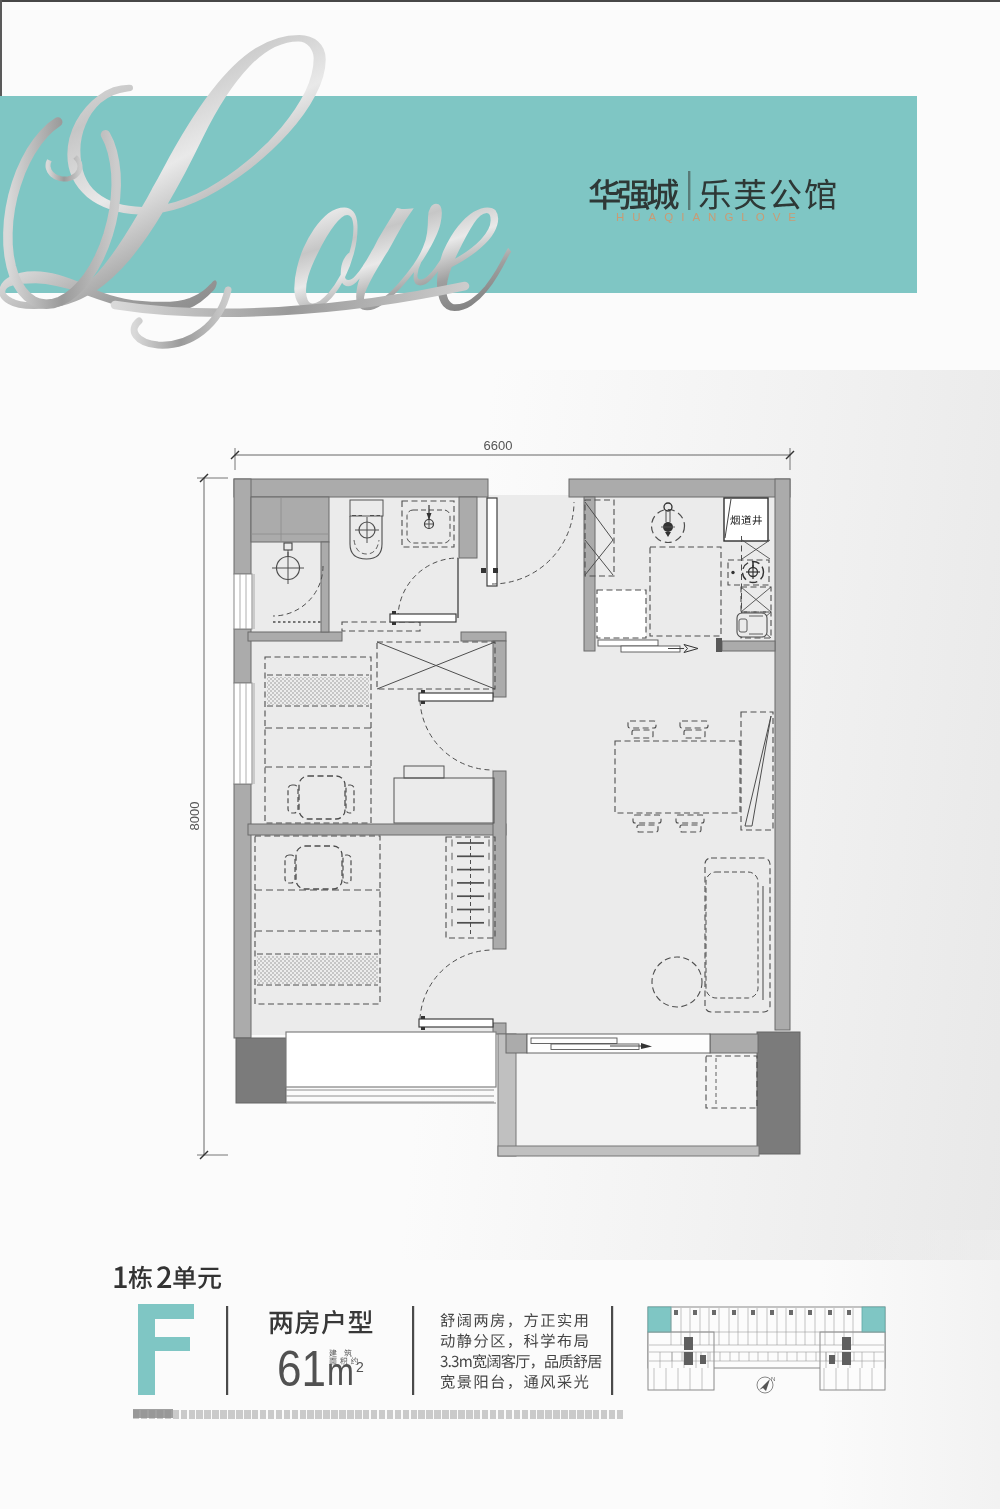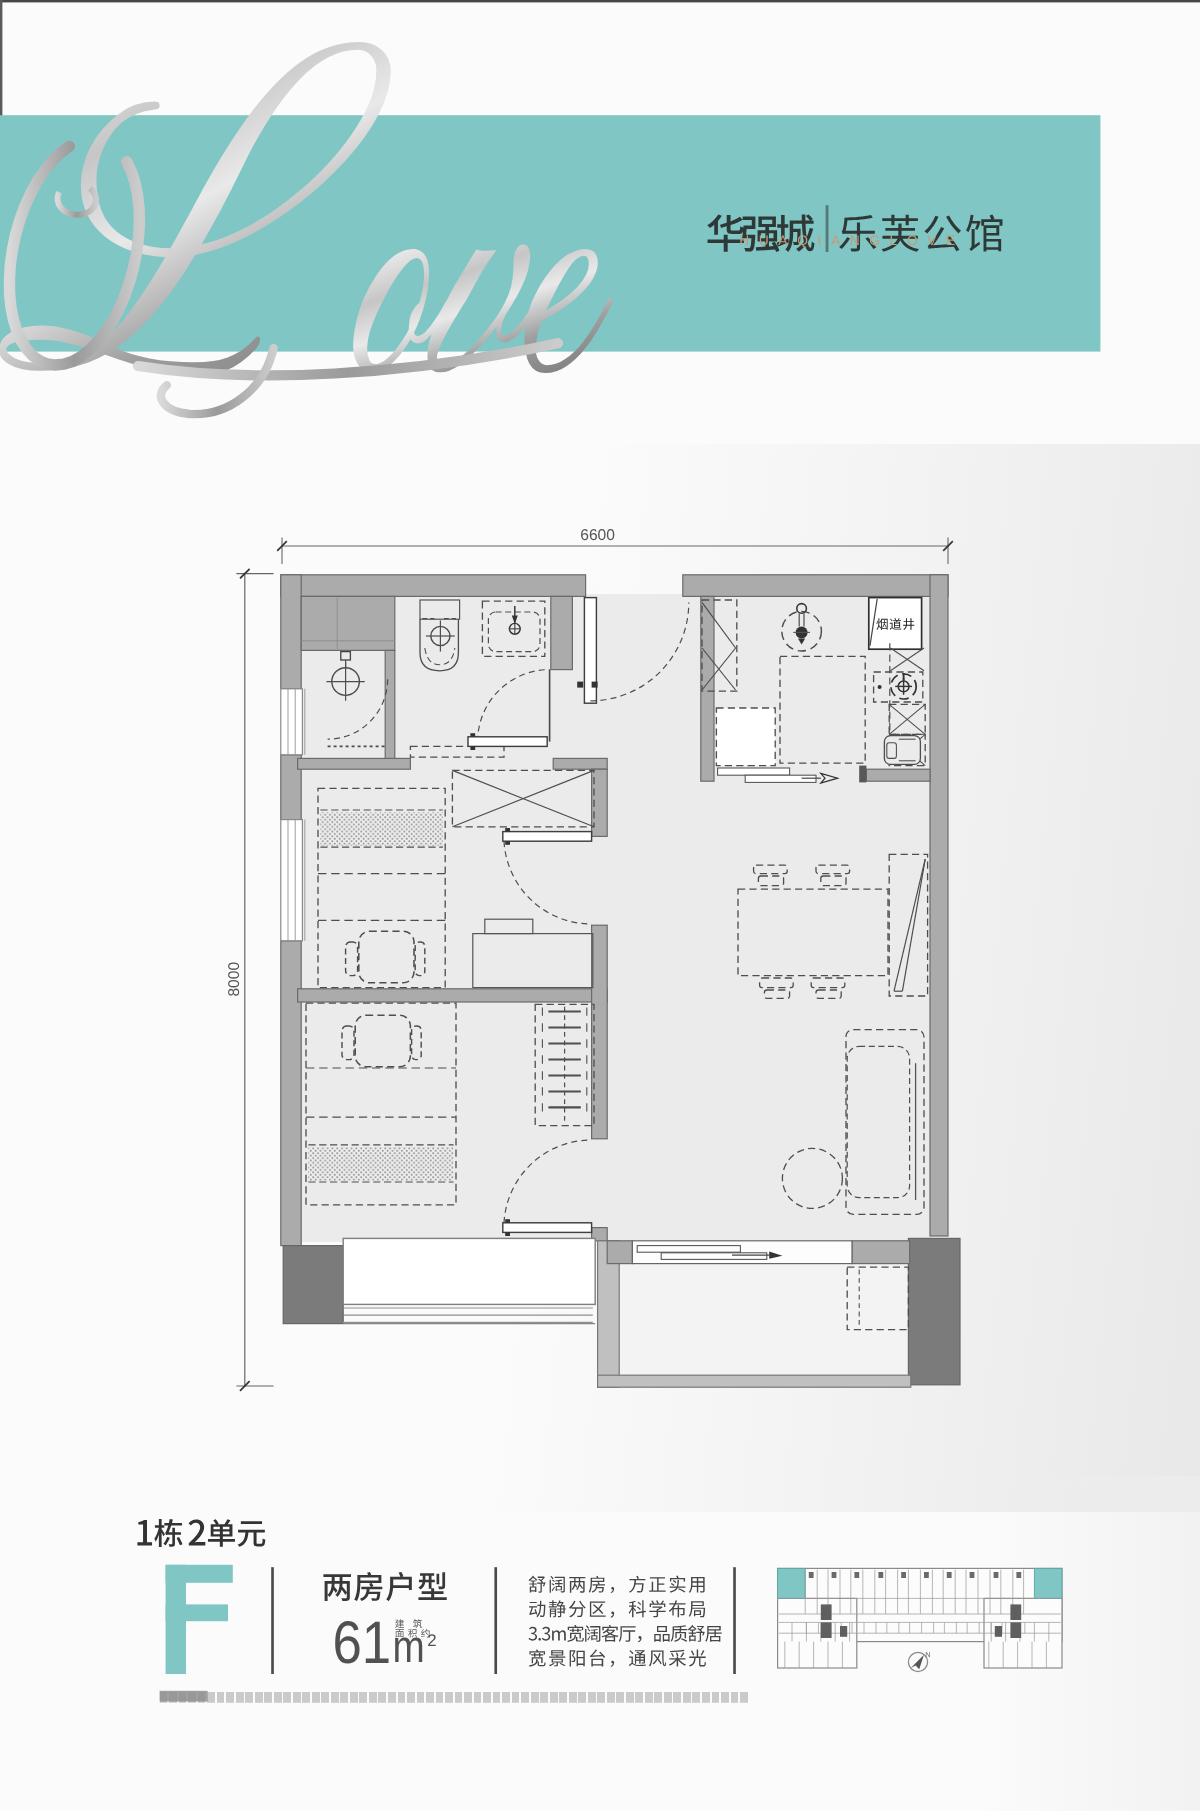--- a/index.html
+++ b/index.html
@@ -48,21 +48,21 @@
 </svg>
 
 <svg width="1000" height="1509" viewBox="0 0 1000 1509">
 <g fill="#2e3836">
 <path d="M605.6 179.2V185.7C603.7 186.3 601.8 186.9 599.9 187.4C600.3 188.1 600.8 189.2 601 189.9C602.5 189.5 604.1 189.1 605.6 188.6V190.8C605.6 194 606.6 194.9 610.1 194.9C610.8 194.9 614.8 194.9 615.6 194.9C618.5 194.9 619.4 193.7 619.7 189.7C618.9 189.5 617.6 189 616.9 188.5C616.7 191.6 616.5 192.1 615.3 192.1C614.4 192.1 611.2 192.1 610.5 192.1C609 192.1 608.8 191.9 608.8 190.8V187.6C612.6 186.3 616.1 184.9 618.9 183.1L616.5 180.7C614.5 182 611.8 183.4 608.8 184.6V179.2ZM598.6 178.7C596.4 182.2 592.9 185.6 589.3 187.8C590 188.3 591.1 189.5 591.6 190.1C592.8 189.3 594 188.4 595.2 187.3V195.7H598.3V184.1C599.5 182.7 600.6 181.2 601.5 179.7ZM589.6 199.5V202.6H603.1V209.8H606.4V202.6H619.9V199.5H606.4V195.7H603.1V199.5Z M634.9 183.1H643.6V186.6H634.9ZM632 180.5V189.2H637.8V191.9H631.3V201.2H637.8V205.5L629.8 206L630.2 209C634.4 208.8 640.3 208.3 645.9 207.9C646.3 208.7 646.6 209.4 646.7 210.1L649.5 208.9C648.9 206.9 647.2 203.8 645.6 201.5L643 202.5C643.5 203.3 644.1 204.2 644.6 205.1L640.8 205.4V201.2H647.6V191.9H640.8V189.2H646.6V180.5ZM634.1 194.4H637.8V198.6H634.1ZM640.8 194.4H644.6V198.6H640.8ZM619.6 187.9C619.4 191.3 618.9 195.7 618.4 198.5H626.2C625.9 203.8 625.5 205.9 624.9 206.5C624.6 206.8 624.2 206.8 623.7 206.8C623.1 206.8 621.7 206.8 620.2 206.7C620.8 207.5 621.1 208.7 621.2 209.6C622.7 209.7 624.3 209.7 625.1 209.6C626.1 209.5 626.8 209.2 627.5 208.5C628.5 207.4 629 204.4 629.4 196.9C629.4 196.5 629.5 195.6 629.5 195.6H621.7C621.9 194.1 622.1 192.4 622.2 190.8H629.5V180.5H618.9V183.3H626.5V187.9Z M674.8 190.1C674.1 192.9 673.3 195.4 672.2 197.7C671.7 194.5 671.4 190.7 671.3 186.5H678V183.7H675.7L677.4 182.6C676.7 181.5 675 179.9 673.7 178.8L671.5 180.1C672.7 181.1 674 182.5 674.8 183.7H671.2C671.1 182 671.1 180.4 671.2 178.7H668.1L668.2 183.7H658.1V194.4C658.1 196.6 658 199.2 657.4 201.7L656.9 199L653.9 200V189.7H656.9V186.8H653.9V179.1H650.9V186.8H647.7V189.7H650.9V201.1C649.5 201.6 648.2 202 647.2 202.3L648.2 205.5C650.9 204.4 654.2 203.1 657.4 201.8C656.9 204 656 206.2 654.4 208C655.1 208.3 656.3 209.3 656.8 209.9C660.4 205.8 661 199.2 661 194.4V193.3H664.5C664.4 198.9 664.3 200.9 664 201.4C663.8 201.7 663.5 201.7 663.2 201.7C662.8 201.7 661.8 201.7 660.8 201.6C661.2 202.3 661.5 203.4 661.5 204.3C662.7 204.3 663.9 204.3 664.5 204.2C665.3 204.1 665.8 203.9 666.3 203.2C666.9 202.3 667.1 199.4 667.2 191.8C667.2 191.5 667.2 190.7 667.2 190.7H661V186.5H668.3C668.5 192.2 669 197.5 669.9 201.5C668.1 204 666 206 663.4 207.6C664.1 208.1 665.2 209.2 665.6 209.8C667.6 208.4 669.3 206.8 670.9 205C671.9 207.8 673.2 209.4 675 209.4C677.4 209.4 678.3 207.9 678.7 202.8C678 202.5 677 201.8 676.4 201.2C676.3 204.9 676 206.5 675.4 206.5C674.5 206.5 673.7 204.9 673 202C675 198.8 676.6 195 677.7 190.6Z"></path>
 <rect x="688" y="171" width="2.4" height="39" fill="#587a77"></rect>
 <path d="M705.9 197.7C704.3 200.7 701.7 203.9 699.3 205.9C699.9 206.3 700.9 207.1 701.4 207.6C703.7 205.3 706.5 201.7 708.4 198.5ZM721.2 198.7C723.6 201.4 726.5 205.2 727.8 207.5L730.2 206.3C728.8 204 725.8 200.4 723.4 197.7ZM702.3 195.2C702.7 194.9 704 194.8 706.3 194.8H714.1V206.4C714.1 206.9 713.9 207.1 713.3 207.1C712.8 207.1 710.8 207.2 708.7 207.1C709 207.8 709.4 208.9 709.6 209.6C712.4 209.6 714.1 209.6 715.3 209.1C716.3 208.7 716.7 208 716.7 206.4V194.8H729L729 192.3H716.7V185.5H714.1V192.3H704.7C705.3 189.7 705.9 186.6 706.2 183.6C713.5 183.4 722 182.8 727.3 181.4L725.9 179.2C720.7 180.6 711.3 181.2 703.7 181.4C703.7 185.3 702.8 189.6 702.5 190.7C702.2 191.9 701.9 192.7 701.5 192.9C701.8 193.5 702.2 194.7 702.3 195.2Z M748.6 186.3V190H737.8V192.3H748.6V194.2C748.6 194.9 748.6 195.7 748.5 196.5H735.4V198.9H747.9C746.6 202.2 743.2 205.4 734.6 207.7C735.2 208.2 735.9 209.2 736.2 209.8C744.9 207.3 748.6 203.9 750.2 200.2C753 205.3 757.6 208.4 764.1 209.8C764.5 209.1 765.2 208 765.8 207.4C759.2 206.4 754.6 203.5 752.1 198.9H764.9V196.5H751.1C751.2 195.7 751.3 194.9 751.3 194.2V192.3H762.5V190H751.3V186.3ZM754.7 178.9V181.8H745.4V178.9H742.8V181.8H735.2V184.2H742.8V187.7H745.4V184.2H754.7V187.7H757.3V184.2H764.9V181.8H757.3V178.9Z M779.5 179.8C777.5 184.9 774.1 189.7 770.3 192.7C771 193.1 772.1 194 772.6 194.5C776.3 191.2 779.9 186.1 782.1 180.6ZM790.9 179.6 788.4 180.6C791 185.6 795.3 191.3 798.8 194.5C799.3 193.8 800.2 192.8 800.9 192.3C797.4 189.5 793.1 184.2 790.9 179.6ZM774 207.5C775.3 207 777.1 206.9 794.8 205.7C795.7 207.1 796.4 208.4 797 209.4L799.5 208.1C797.8 205.1 794.4 200.3 791.4 196.7L789.1 197.8C790.4 199.5 791.8 201.4 793.2 203.3L777.5 204.3C780.9 200.4 784.1 195.3 786.9 190.2L784.2 189.1C781.5 194.6 777.4 200.5 776.1 202C774.8 203.6 773.9 204.6 773 204.8C773.4 205.6 773.9 206.9 774 207.5Z M824.6 179.5C825.2 180.5 825.7 181.8 826 182.7H817.7V188.2H819.6V209.6H822V208.1H831.9V209.4H834.3V199.1H822V196.3H832.7V187.8H820.1V185H832.9V188.2H835.4V182.7H827L828.7 182.2C828.4 181.2 827.7 179.8 826.9 178.7ZM822 206V201.2H831.9V206ZM822 189.9H830.3V194.2H822ZM808.9 178.9C808.2 183.9 807 188.7 805 191.9C805.6 192.3 806.6 193.1 807 193.5C808.1 191.6 809.1 189.1 809.8 186.3H814.2C813.7 188 813.1 189.6 812.5 190.8L814.6 191.5C815.5 189.7 816.5 186.9 817.2 184.5L815.5 184L815.1 184.1H810.4C810.7 182.5 811 180.9 811.3 179.4ZM809.3 209.4C809.8 208.7 810.7 208 816.7 203.6C816.5 203.1 816.2 202.1 816 201.5L812.2 204.2V190.9H809.7V204.1C809.7 205.8 808.5 207.1 807.8 207.6C808.3 208 809 208.8 809.3 209.4Z"></path>
 </g>
 </svg>
 
-<div class="abs" style="left:616px;top:195px;width:280px;font-size:11.5px;letter-spacing:8px;color:#c99b74;">HUAQIANGLOVE</div>
+<div class="abs" style="left:616px;top:211px;width:280px;font-size:11.5px;letter-spacing:8px;color:#c99b74;">HUAQIANGLOVE</div>
 
 <svg width="1000" height="1509" viewBox="0 0 1000 1509">
 <defs>
 <pattern id="stip" width="4" height="4" patternUnits="userSpaceOnUse">
  <rect width="4" height="4" fill="#ededed"></rect>
  <circle cx="1" cy="1" r="0.75" fill="#8d8d8d"></circle>
  <circle cx="3" cy="3" r="0.75" fill="#8d8d8d"></circle>
 </pattern>
 </defs>
 

